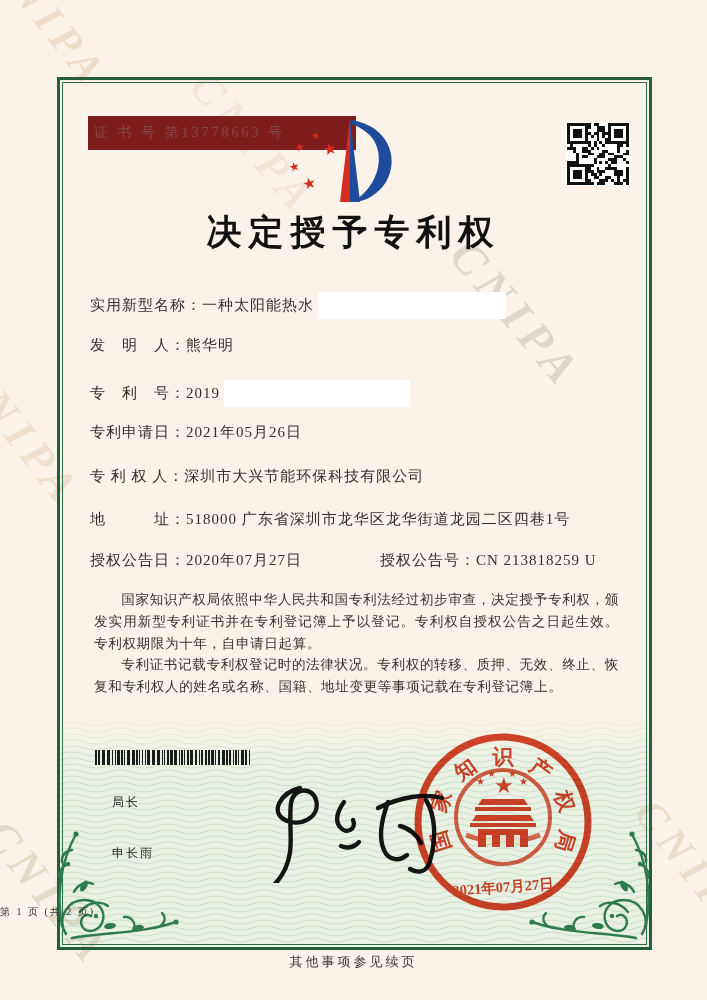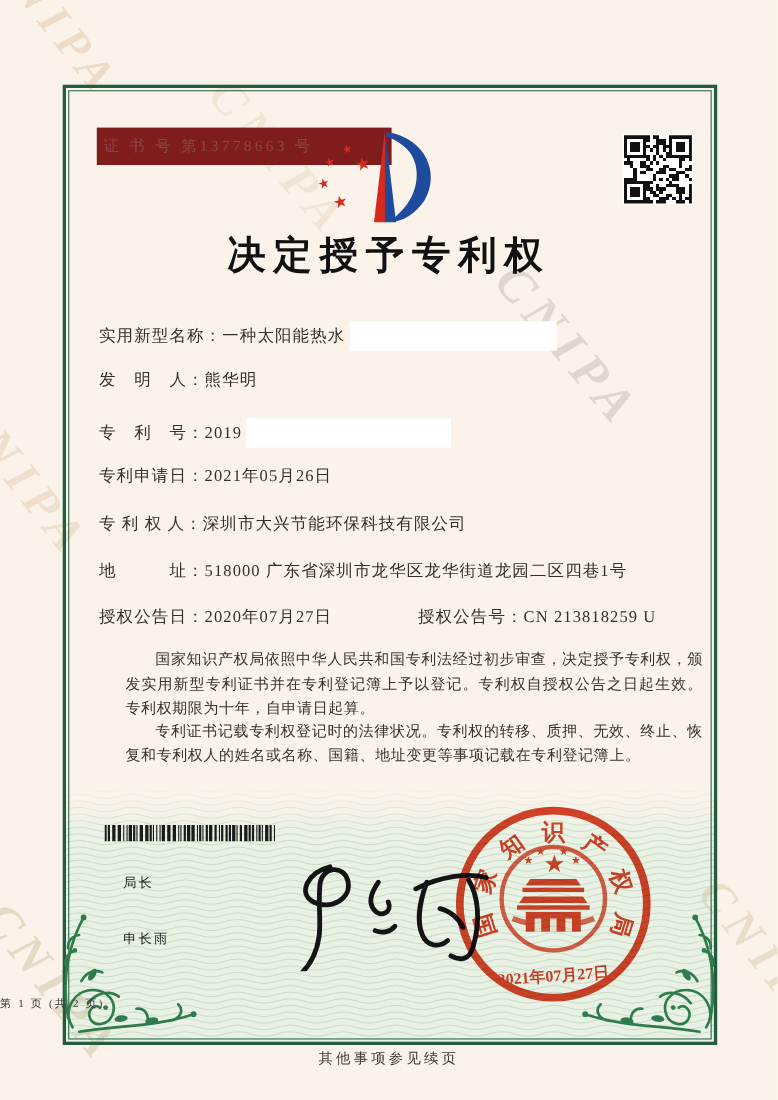--- a/index.html
+++ b/index.html
@@ -51,21 +51,21 @@
   .fields{position:absolute; left:90px; top:293px; width:545px; z-index:5; font-size:15px;}
   .frow{position:absolute; left:0; white-space:nowrap; color:#33302c;text-align:right;}
   .flabel{letter-spacing:1px;}
   .fvalue{letter-spacing:1px;}
   .pair2{margin-left:78px;}
   .redact{display:inline-block; vertical-align:middle; height:27px; background:#ffffff; margin-left:4px; transform:translateY(-1px);}
   .redact.name{width:188px;}
   .redact.patno{width:186px;}
   
   .body-text{position:absolute; left:94px; top:589px; width:525px; z-index:5;
-    font-size:13.6px; line-height:21.8px; letter-spacing:.6px; color:#36332f; text-align:justify;margin-left:20px;}
+    font-size:13.6px; line-height:21.8px; letter-spacing:.6px; color:#36332f; text-align:justify;}
   .body-text p{margin:0; text-indent:2em;}
   
   .officer{position:absolute; left:112px; z-index:6; font-family:Liberation Sans, sans-serif;
            font-size:12px; color:#222; letter-spacing:2px;}
   .officer.t{top:794px;} .officer.n{top:845px;}
   .sig{position:absolute; left:248px; top:768px; z-index:6;}
   
   .barcode{position:absolute; left:95px; top:750px; z-index:6;}
   
   .seal{position:absolute; left:408px; top:727px; z-index:7; mix-blend-mode:multiply; opacity:.95;}

